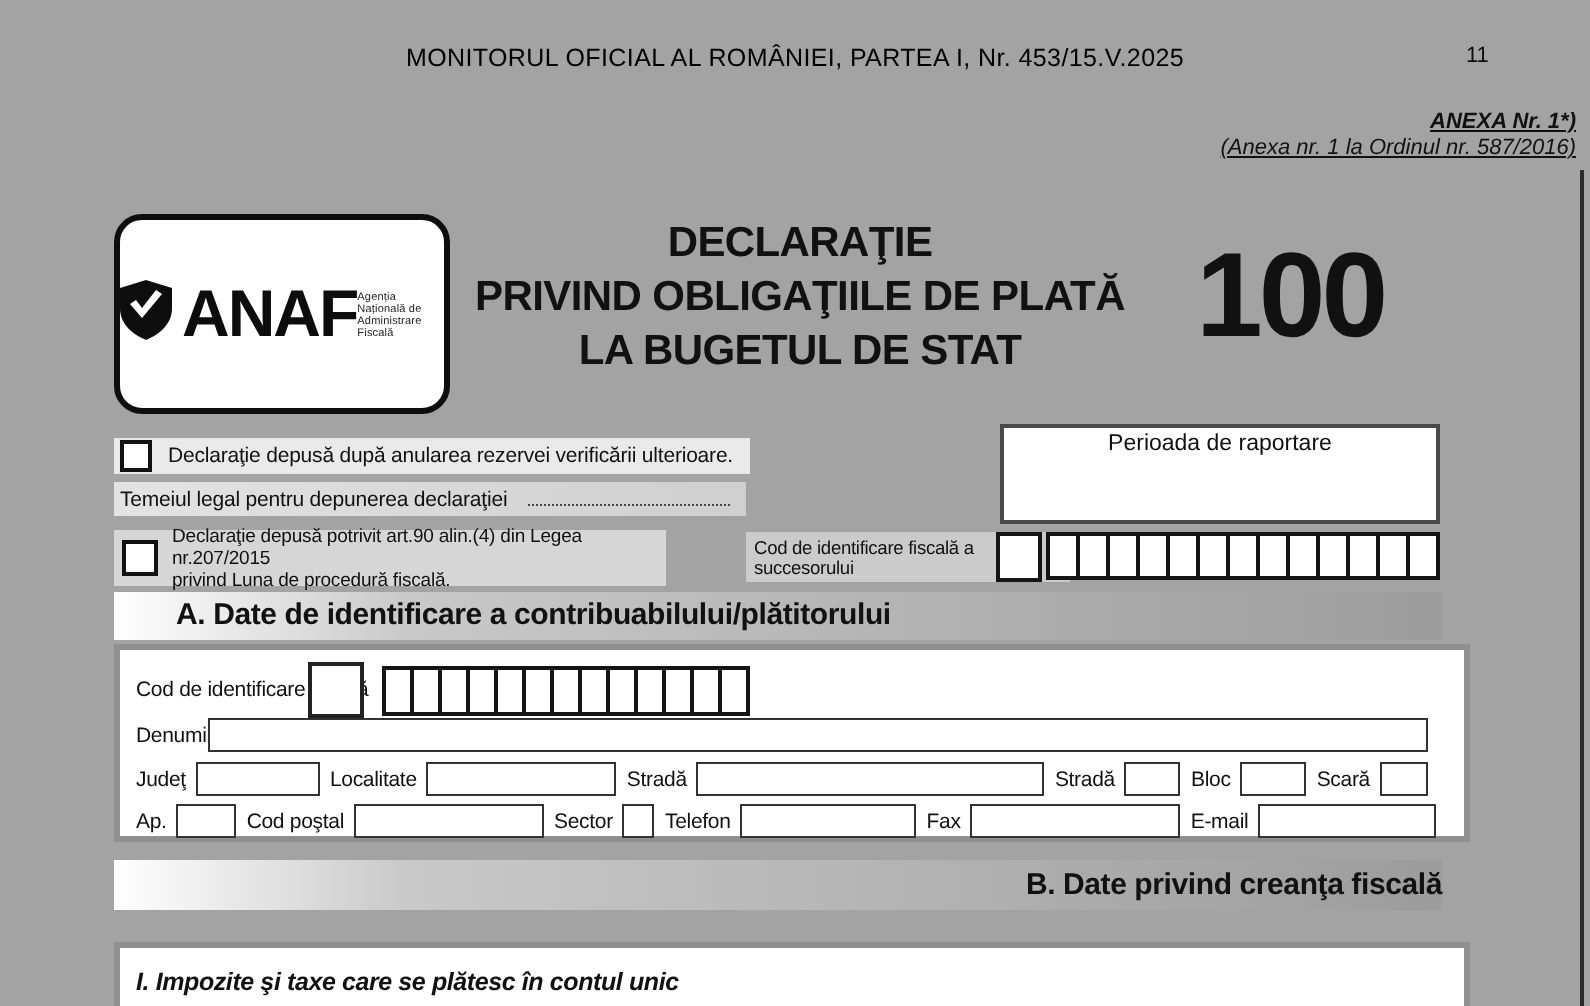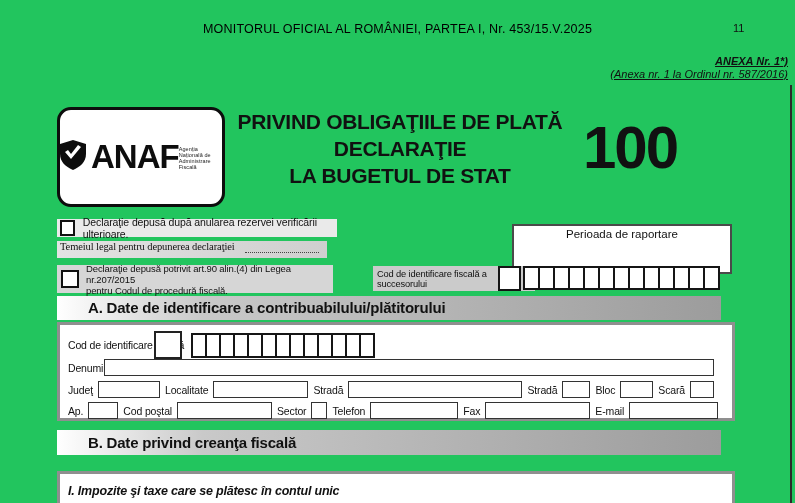--- a/index.html
+++ b/index.html
@@ -1,77 +1,77 @@
 <!DOCTYPE html>
 <html><head>
 <meta charset="utf-8">
 <style>
   html,body{margin:0;padding:0;background:#fff;}
   body{font-family:"Liberation Sans","DejaVu Sans",sans-serif;color:#111;}
-  #page{position:relative;width:795px;height:503px;background:#22c55e;overflow:hidden;}
+  #page{position:relative;width:795px;height:503px;background:#a3a3a3;overflow:hidden;}
 
   
   .hdr{position:absolute;top:22px;left:0;width:100%;text-align:center;font-size:12.5px;letter-spacing:.2px;color:#000;}
   .pagenum{position:absolute;top:22px;left:733px;font-size:11px;}
   .annex{position:absolute;top:55px;right:7px;text-align:right;font-style:italic;font-size:11px;line-height:13px;}
   .annex div{text-decoration:underline;}
   .annex .a1{font-weight:bold;}
 
   
   .pageline{position:absolute;left:790px;top:85px;width:2px;height:418px;background:#2b2b2b;}
 
   
   .logo{position:absolute;left:57px;top:107px;width:162px;height:94px;border:3.5px solid #0d0d0d;border-radius:14px;
         display:flex;flex-direction:row;align-items:center;justify-content:center;background:#fff;}
   .logo-row{display:flex;align-items:center;gap:5px;}
   .logo-name{font-size:33px;font-weight:bold;letter-spacing:-1px;color:#0d0d0d;}
   .logo-sub{font-size:5.5px;margin-top:1px;color:#222;letter-spacing:.1px;}
 
   
   .title{position:absolute;left:225px;top:108px;width:350px;text-align:center;font-weight:bold;font-size:21px;line-height:27px;letter-spacing:-.3px;}
-  .formnum{position:absolute;left:583px;top:118px;width:110px;font-size:60px;font-weight:bold;line-height:1;letter-spacing:-2px;}
-
-  
-  .period{position:absolute;left:512px;top:212px;width:216px;height:46px;border:2.5px solid #4a4a4a;background:#fff;margin-top:12px;}
+  .formnum{position:absolute;left:598px;top:118px;width:110px;font-size:60px;font-weight:bold;line-height:1;letter-spacing:-2px;}
+
+  
+  .period{position:absolute;left:500px;top:212px;width:216px;height:46px;border:2.5px solid #4a4a4a;background:#fff;}
   .period-title{text-align:center;font-size:11.5px;margin-top:2px;}
   .period-row{display:flex;align-items:center;padding:3px 8px 0 8px;font-size:11.5px;}
   .period-row .lbl2{margin-left:26px;}
 
   
   .strip{display:flex;}
   .cell{background:#fff;border:2px solid #151515;margin-left:-2px;}
   .strip .cell:first-child{margin-left:0;}
   .strip.month .cell{width:18px;height:19px;}
   .strip.year .cell{width:17px;height:19px;}
   .strip.succ .cell{width:13px;height:20px;}
   .strip.cif .cell{width:12px;height:21px;}
 
   
-  .optrow1{position:absolute;left:57px;top:219px;width:280px;height:18px;background:#eaeaea;display:flex;align-items:center;}
+  .optrow1{position:absolute;left:57px;top:219px;width:318px;height:18px;background:#eaeaea;display:flex;align-items:center;}
   .optrow1 .cb{width:12px;height:12px;border:2px solid #111;background:#fff;margin-left:3px;}
   .optrow1 .txt{font-size:10.5px;margin-left:8px;letter-spacing:-.1px;}
 
-  .temei{position:absolute;left:57px;top:241px;width:270px;height:17px;background:linear-gradient(90deg,#e3e3e3,#cfcfcf);display:flex;font-family:Liberation Serif, serif;}
+  .temei{position:absolute;left:57px;top:241px;width:316px;height:17px;background:linear-gradient(90deg,#e3e3e3,#cfcfcf);display:flex;align-items:flex-end;}
   .temei .txt{font-size:10.5px;margin:0 0 2px 3px;letter-spacing:-.1px;}
   .temei .dots{flex:1;border-bottom:1.5px dotted #444;margin:0 8px 5px 10px;}
 
   .optrow2{position:absolute;left:57px;top:265px;width:276px;height:28px;background:#d6d6d6;display:flex;align-items:center;}
   .optrow2 .cb{width:14px;height:14px;border:2px solid #111;background:#fff;margin-left:4px;flex:none;}
   .optrow2 .txt{font-size:9.5px;line-height:11px;margin-left:7px;letter-spacing:-.1px;}
 
   .succ-label{position:absolute;left:332px;top:266px;width:162px;height:25px;background:#cbcbcb;display:flex;align-items:center;margin-left:41px;}
   .succ-label span{font-size:9.3px;margin-left:4px;letter-spacing:-.15px;}
   .succ-single{position:absolute;left:498px;top:266px;width:19px;height:21px;border:2px solid #151515;background:#fff;}
   .succ-strip{position:absolute;left:523px;top:266px;}
 
   
   .secbar{position:absolute;left:57px;width:664px;height:24px;background:linear-gradient(90deg,#ffffff 0,#c9c9c9 22%,#9c9c9c 100%);
           font-weight:bold;font-size:15px;line-height:24px;padding-left:31px;box-sizing:border-box;letter-spacing:-.2px;}
   .secbar.a{top:296px;}
-  .secbar.b{top:430px;height:25px;line-height:25px;}
+  .secbar.b{top:430px;height:25px;line-height:25px;text-align:right;}
 
   
   .boxa{position:absolute;left:57px;top:322px;width:678px;height:99px;border:3px solid #8f8f8f;background:#fff;box-sizing:border-box;}
   .lab{font-size:10.5px;letter-spacing:-.15px;white-space:nowrap;}
   .inp{background:#fff;border:1.5px solid #333;height:17px;box-sizing:border-box;}
   .rowa1{position:absolute;left:8px;top:6px;display:flex;align-items:center;}
   .rowa1 .lab{width:86px;}
   .cif-single{width:24px;height:24px;border:2px solid #222;background:#fff;}
   .rowa1 .strip{margin-left:9px;}
   .rowa2{position:absolute;left:8px;top:34px;right:18px;display:flex;align-items:center;}
@@ -107,22 +107,22 @@
           <path d="M13 0 L26 4 V14 C26 22 20 27 13 30 C6 27 0 22 0 14 V4 Z" fill="#0d0d0d"></path>
           <path d="M5 12 L11 19 L21 7 L18 5 L11 14 L8 10 Z" fill="#ffffff"></path>
         </svg>
       </span>
       <span class="logo-name">ANAF</span>
     </div>
     <div class="logo-sub">Agenția Națională de Administrare Fiscală</div>
   </div>
 
   <div class="title">
+    <div>DECLARAŢIE</div>
     <div>PRIVIND OBLIGAŢIILE DE PLATĂ</div>
-    <div>DECLARAŢIE</div>
     <div>LA BUGETUL DE STAT</div>
   </div>
   <div class="formnum">100</div>
 
   <div class="period">
     <div class="period-title">Perioada de raportare</div>
   </div>
 
   <div class="optrow1">
     <div class="cb"></div>
@@ -131,21 +131,21 @@
 
   <div class="temei">
     <span class="txt">Temeiul legal pentru depunerea declaraţiei</span>
     <span class="dots"></span>
   </div>
 
   <div class="optrow2">
     <div class="cb"></div>
     <div class="txt">
       <div>Declaraţie depusă potrivit art.90 alin.(4) din Legea nr.207/2015</div>
-      <div>pentru Codul de procedură fiscală.</div>
+      <div>privind Luna de procedură fiscală.</div>
     </div>
   </div>
 
   <div class="succ-label">
     <span>Cod de identificare fiscală a succesorului</span>
   </div>
   <div class="succ-single"></div>
   <div class="strip succ succ-strip">
       <div class="cell"></div>
       <div class="cell"></div>

